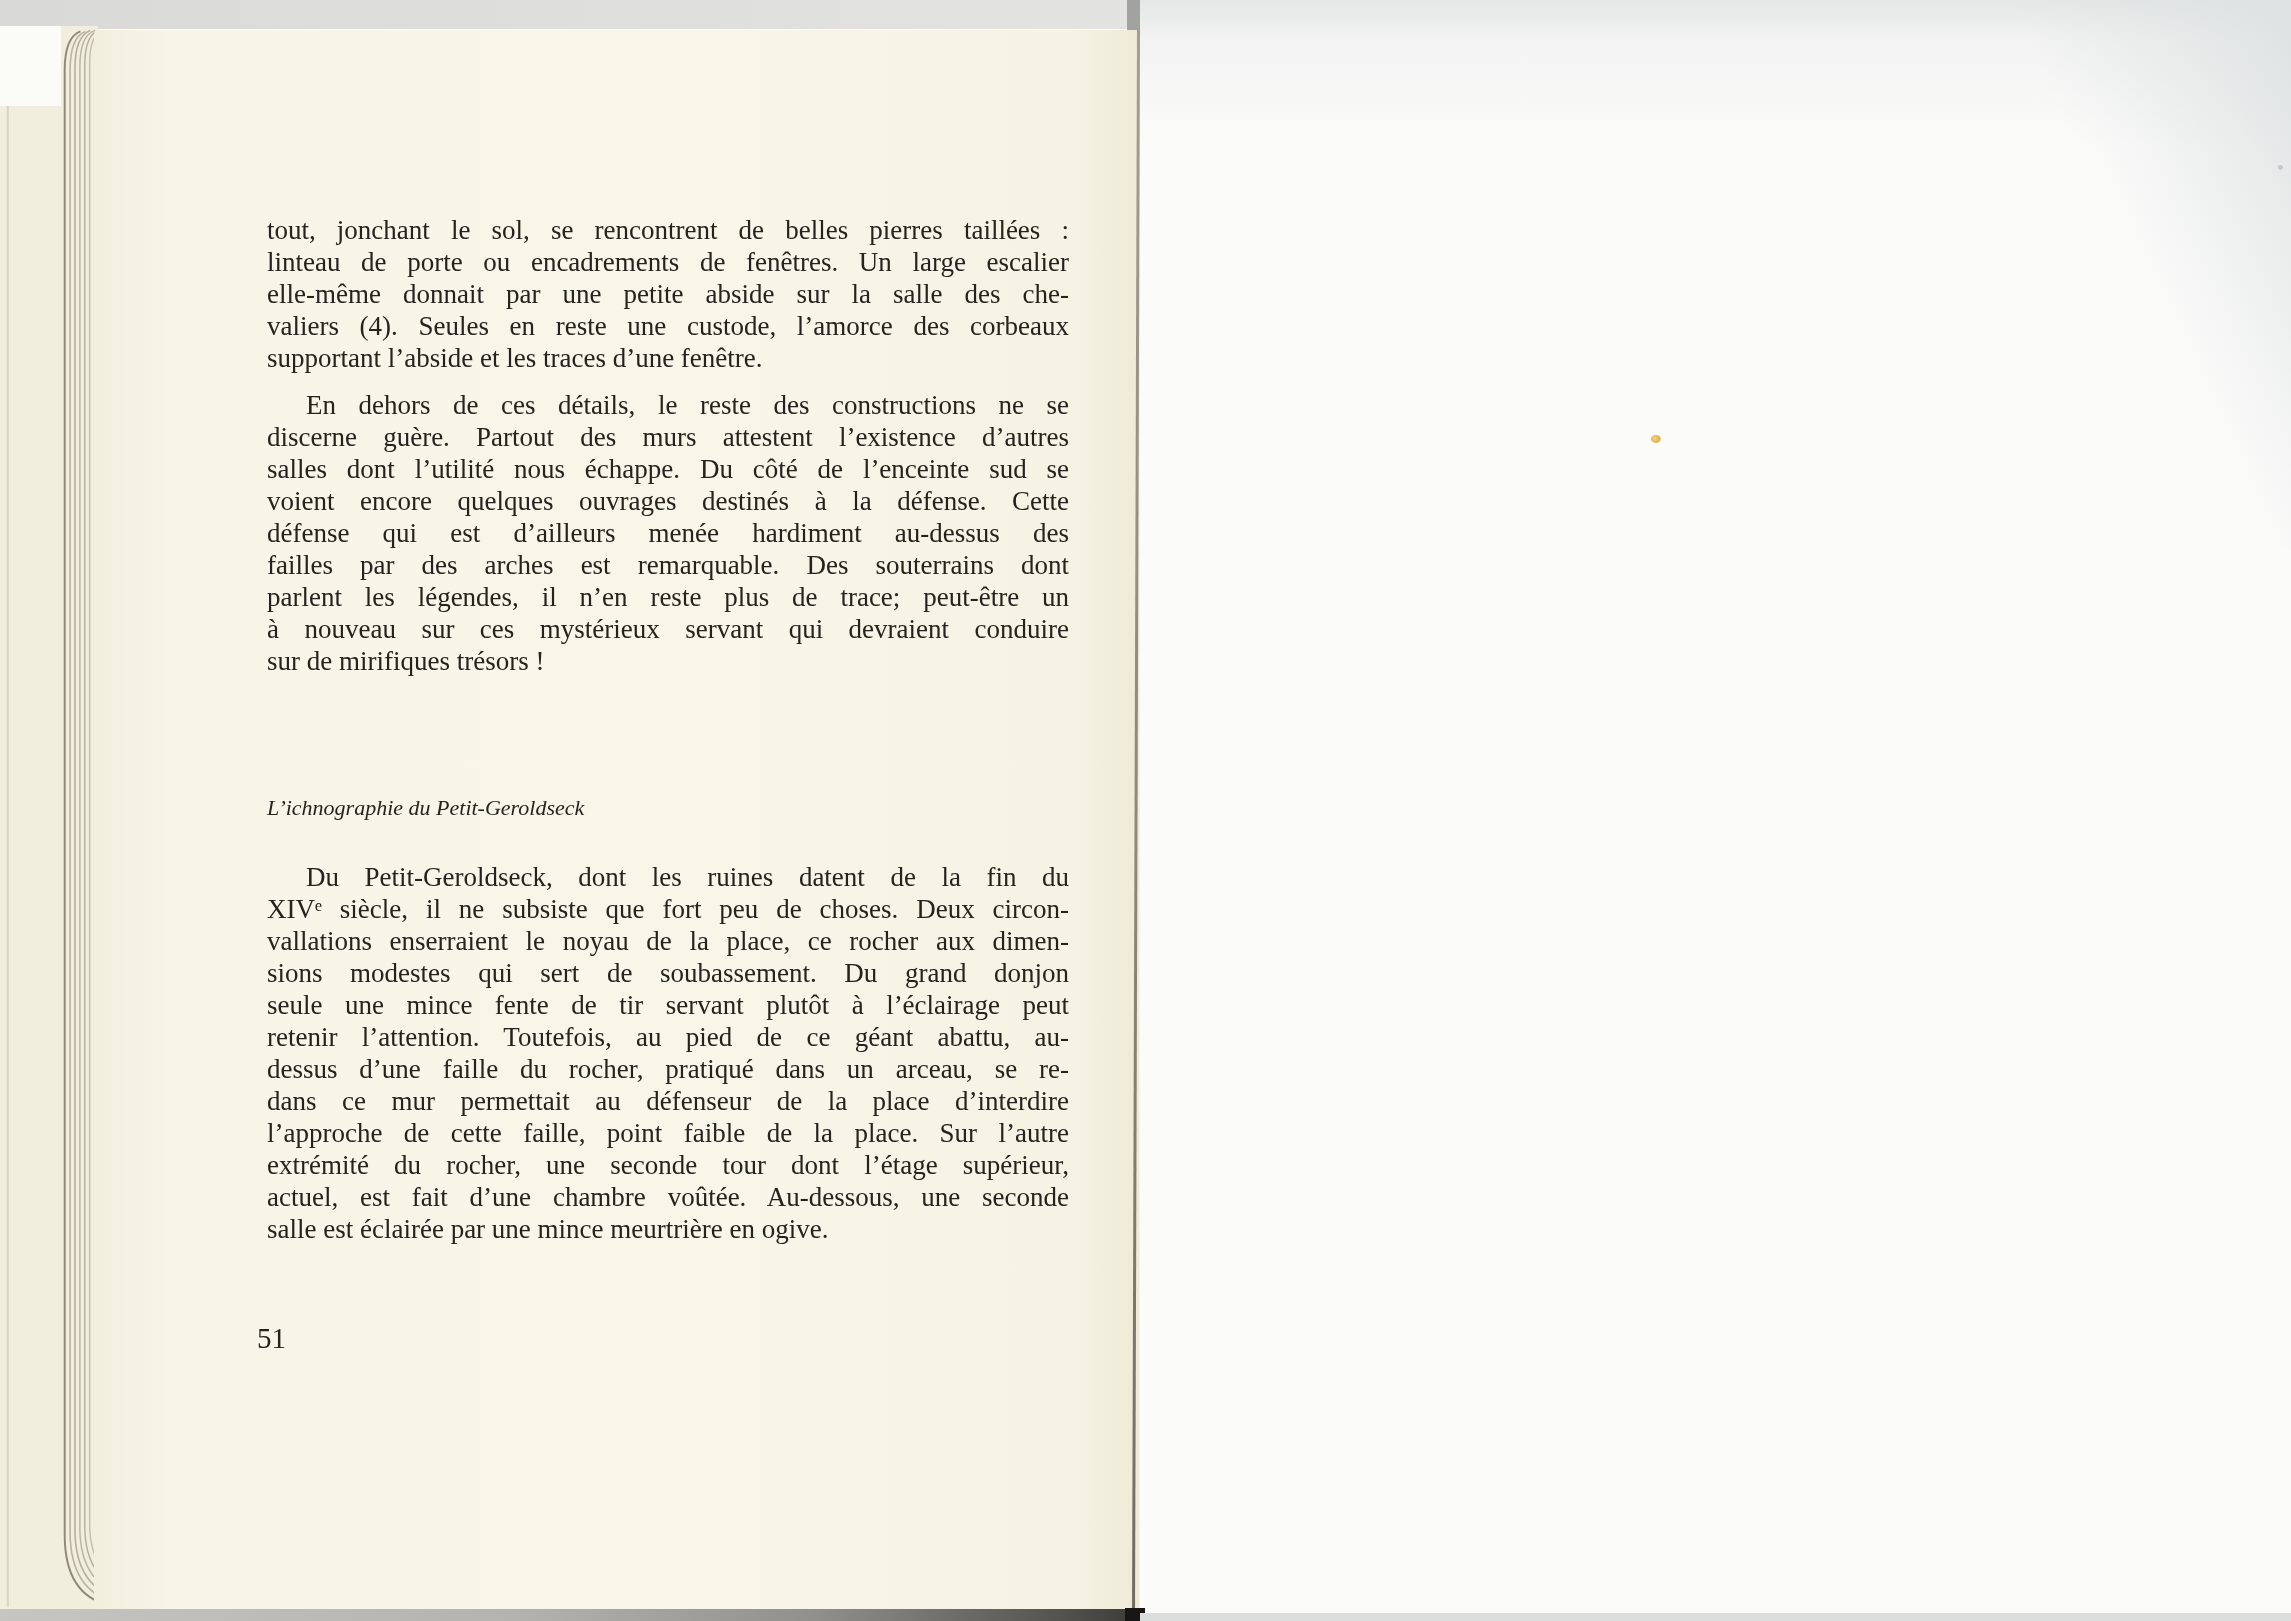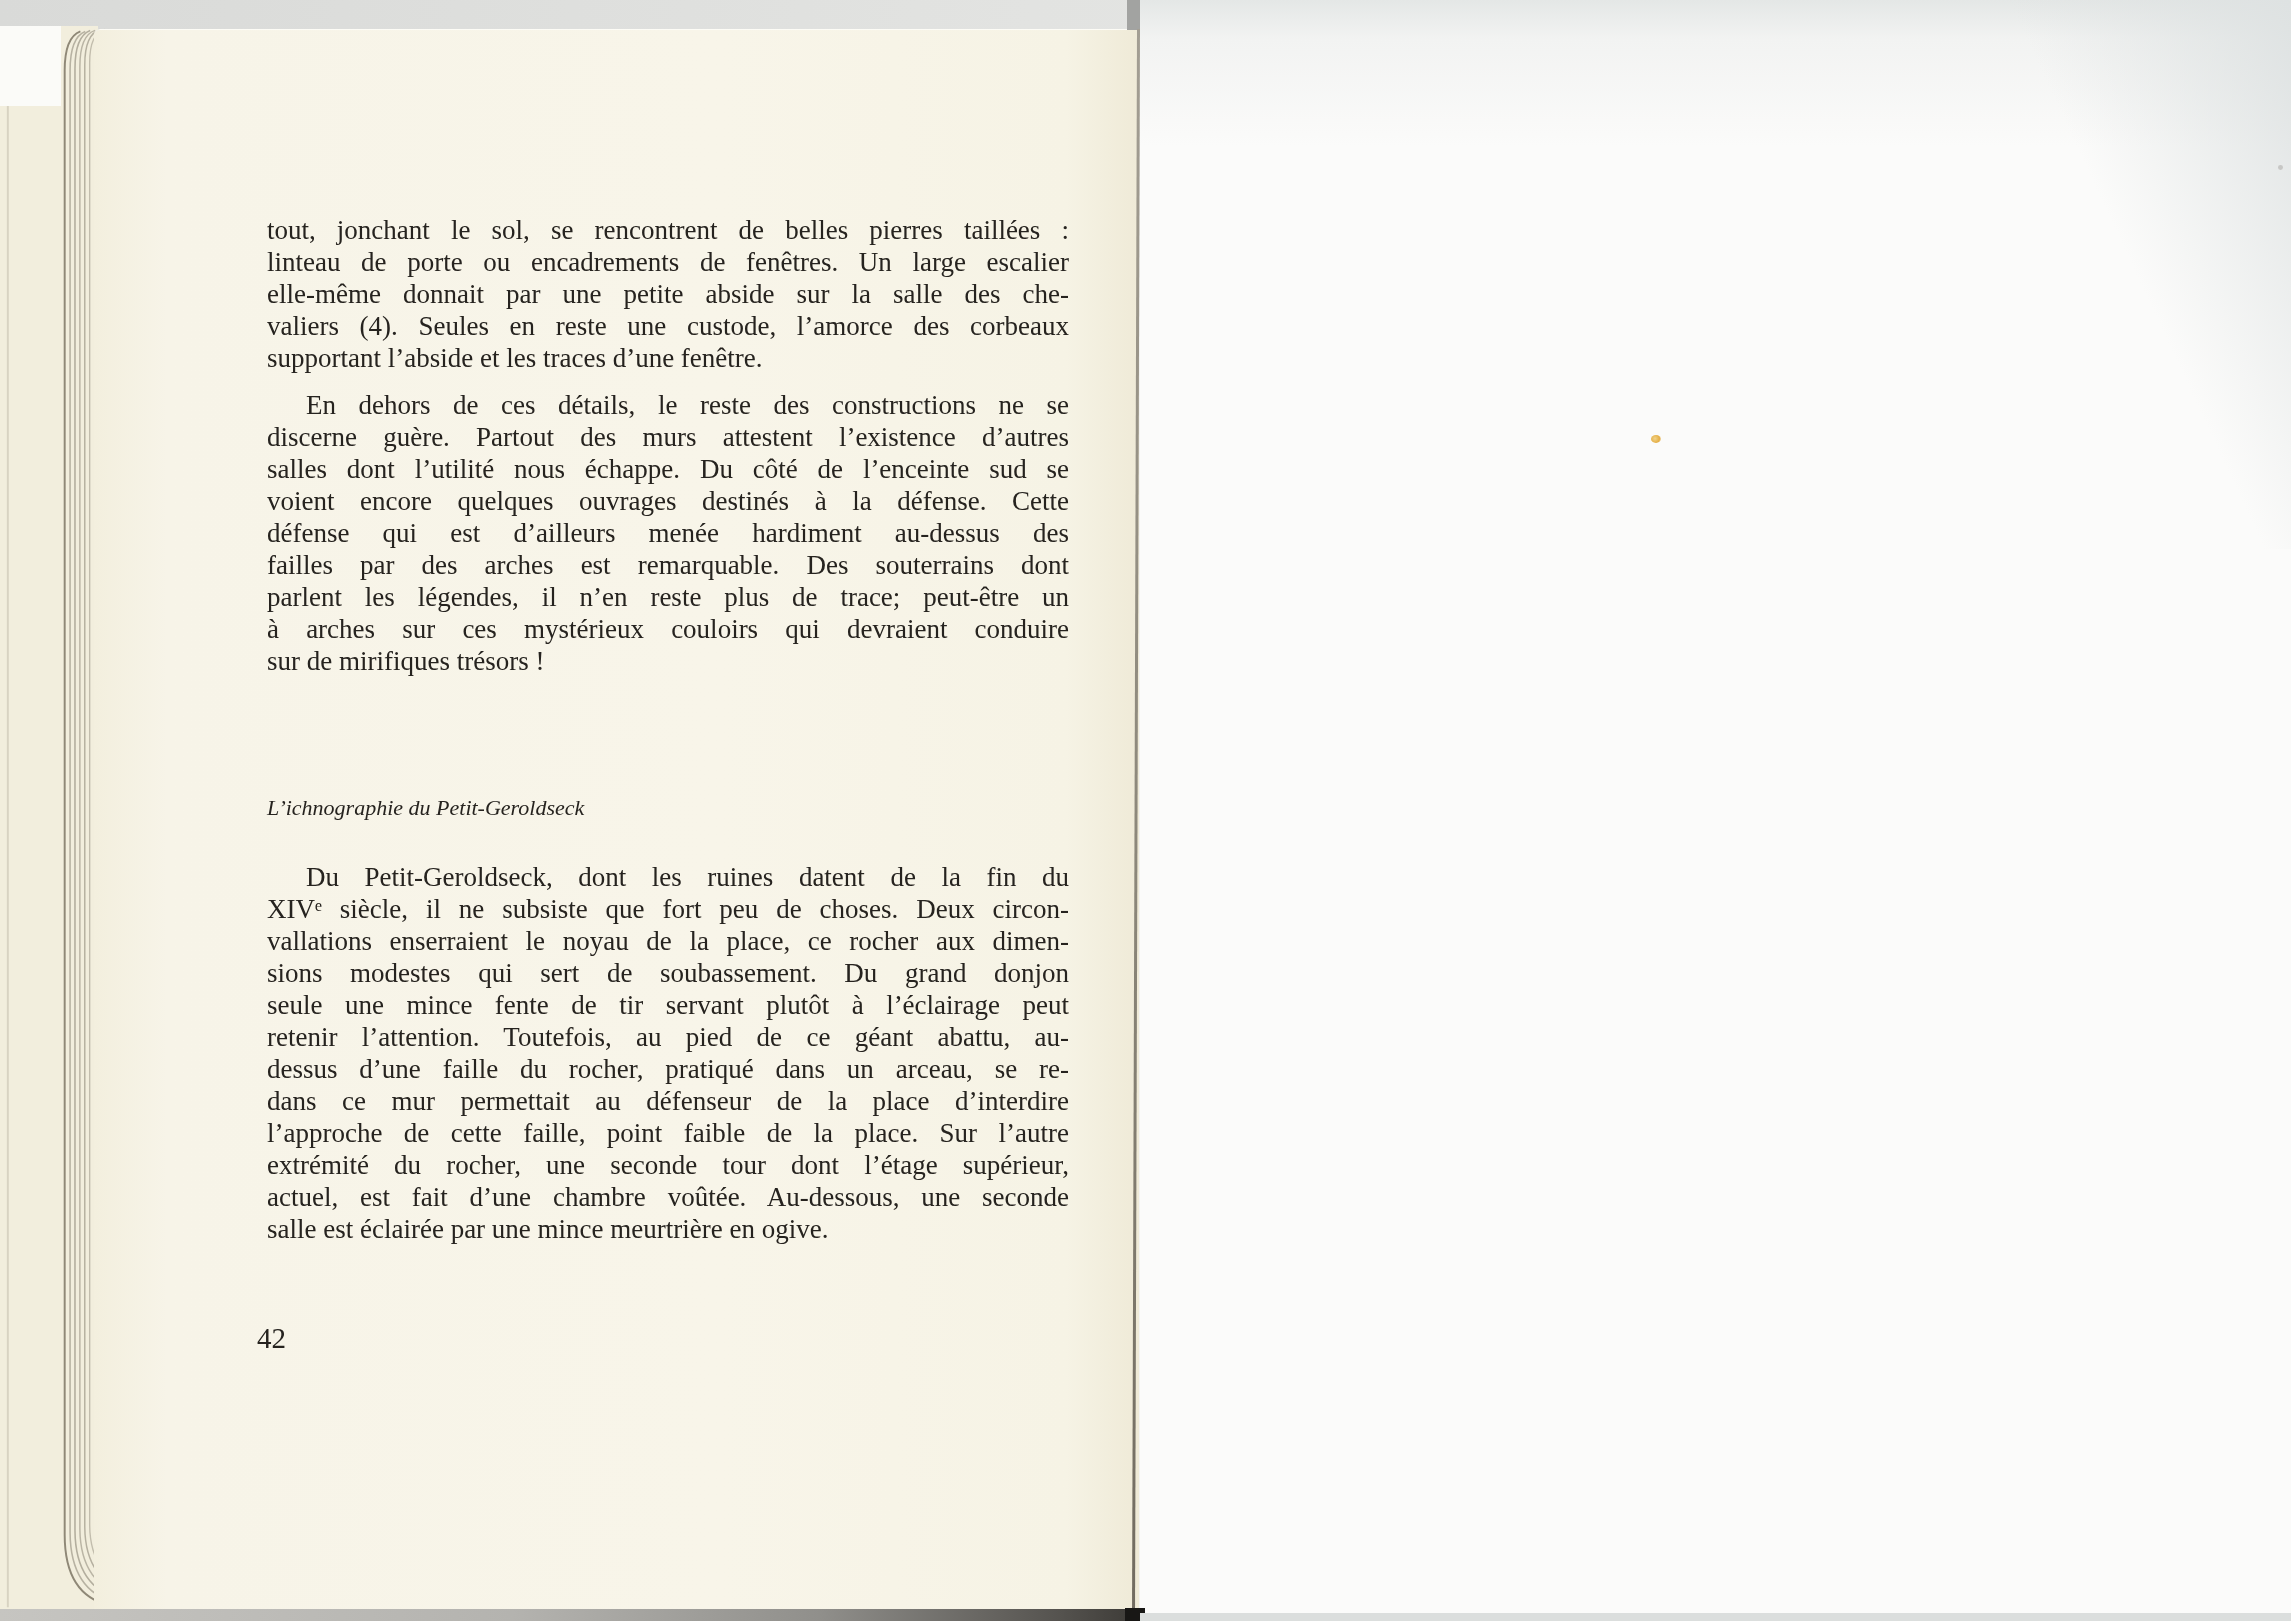--- a/index.html
+++ b/index.html
@@ -119,40 +119,40 @@
         <div class="tline last">supportant l’abside et les traces d’une fenêtre.</div>
       </div>
     <div class="para para-2">
         <div class="tline indent">En dehors de ces détails, le reste des constructions ne se</div>
         <div class="tline">discerne guère. Partout des murs attestent l’existence d’autres</div>
         <div class="tline">salles dont l’utilité nous échappe. Du côté de l’enceinte sud se</div>
         <div class="tline">voient encore quelques ouvrages destinés à la défense. Cette</div>
         <div class="tline">défense qui est d’ailleurs menée hardiment au-dessus des</div>
         <div class="tline">failles par des arches est remarquable. Des souterrains dont</div>
         <div class="tline">parlent les légendes, il n’en reste plus de trace; peut-être un</div>
-        <div class="tline">à arches sur ces mystérieux couloirs qui devraient conduire</div>
+        <div class="tline">à nouveau sur ces mystérieux servant qui devraient conduire</div>
         <div class="tline last">sur de mirifiques trésors !</div>
       </div>
     <h2 class="section-heading">L’ichnographie du Petit-Geroldseck</h2>
     <div class="para para-3">
         <div class="tline indent">Du Petit-Geroldseck, dont les ruines datent de la fin du</div>
         <div class="tline">XIVᵉ siècle, il ne subsiste que fort peu de choses. Deux circon-</div>
         <div class="tline">vallations enserraient le noyau de la place, ce rocher aux dimen-</div>
         <div class="tline">sions modestes qui sert de soubassement. Du grand donjon</div>
         <div class="tline">seule une mince fente de tir servant plutôt à l’éclairage peut</div>
         <div class="tline">retenir l’attention. Toutefois, au pied de ce géant abattu, au-</div>
         <div class="tline">dessus d’une faille du rocher, pratiqué dans un arceau, se re-</div>
         <div class="tline">dans ce mur permettait au défenseur de la place d’interdire</div>
         <div class="tline">l’approche de cette faille, point faible de la place. Sur l’autre</div>
         <div class="tline">extrémité du rocher, une seconde tour dont l’étage supérieur,</div>
         <div class="tline">actuel, est fait d’une chambre voûtée. Au-dessous, une seconde</div>
         <div class="tline last">salle est éclairée par une mince meurtrière en ogive.</div>
       </div>
   </div>
-  <div class="page-number">42</div>
+  <div class="page-number">51</div>
 </div>
 
 <div class="divider-top"></div>
 <div class="page-divider"></div>
 
 <div class="right-page">
   <div class="rp-top"></div>
   <div class="rp-corner"></div>
 </div>
 

